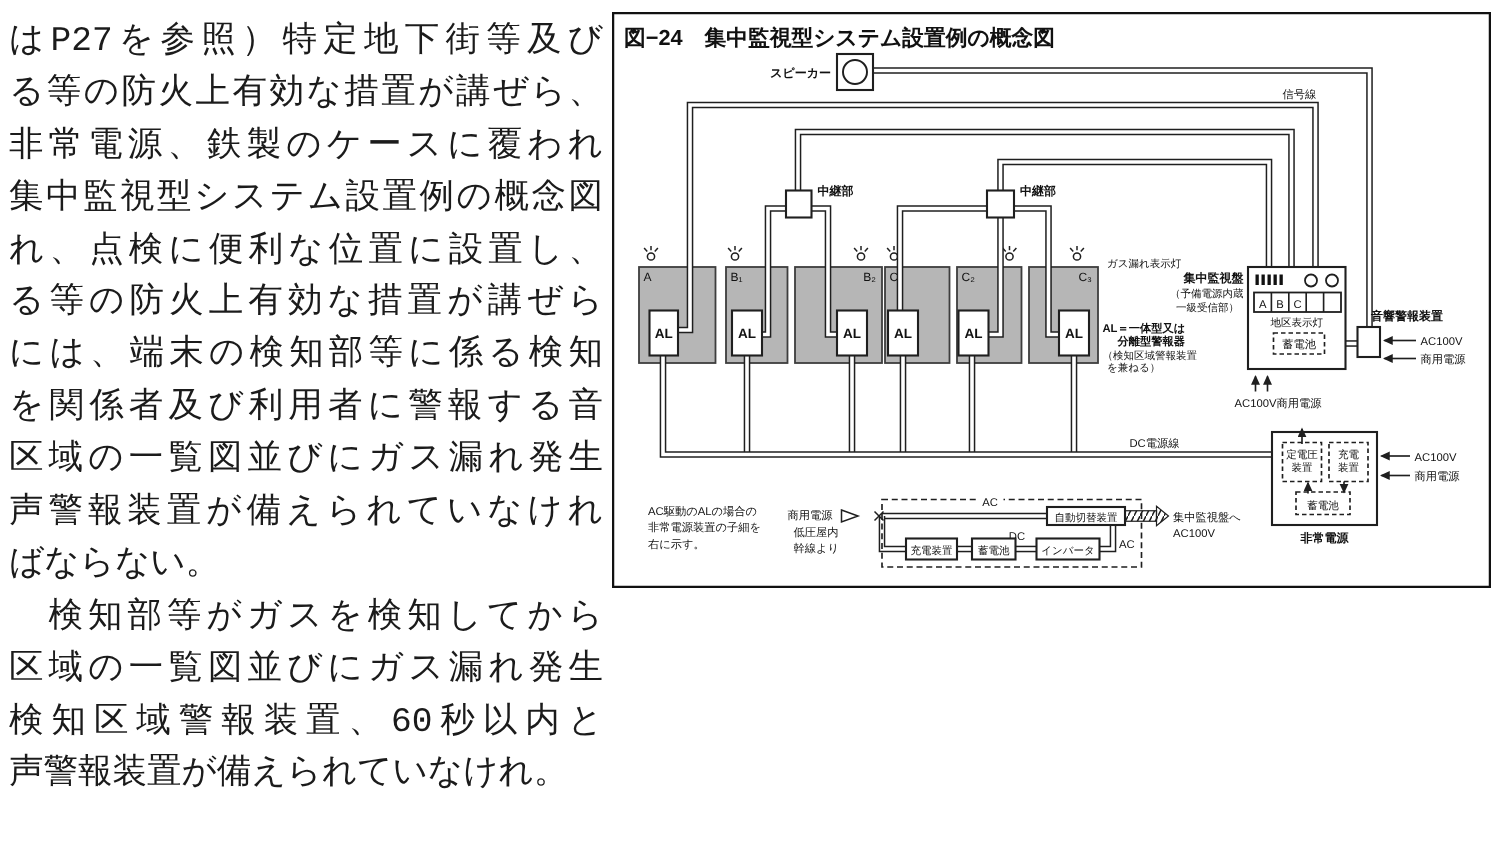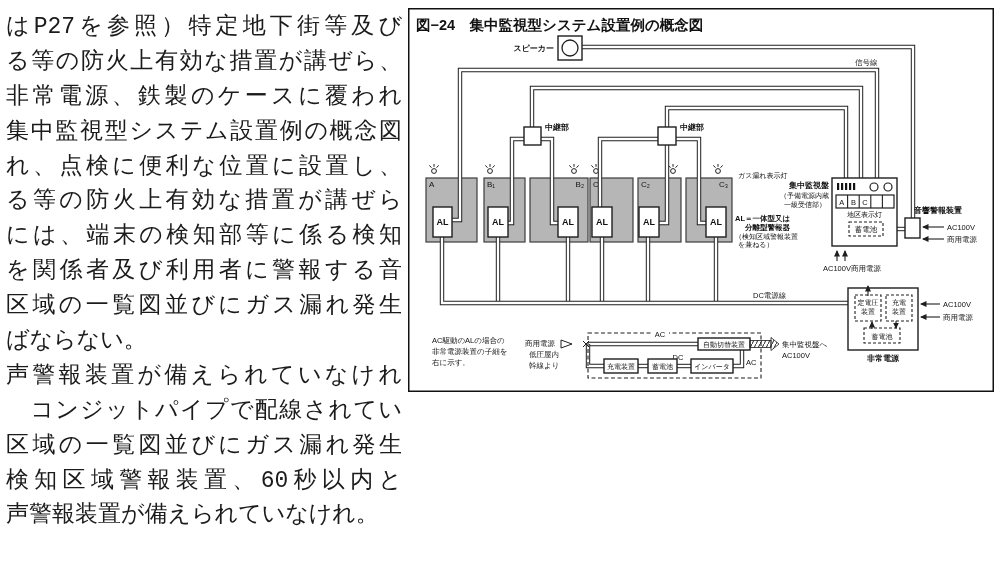--- a/index.html
+++ b/index.html
@@ -24,23 +24,23 @@
 <div class="ltext">
   <div class="ln">はP27を参照）特定地下街等及び</div>
   <div class="ln">る等の防火上有効な措置が講ぜら、</div>
   <div class="ln">非常電源、鉄製のケースに覆われ</div>
   <div class="ln">集中監視型システム設置例の概念図</div>
   <div class="ln">れ、点検に便利な位置に設置し、</div>
   <div class="ln">る等の防火上有効な措置が講ぜら</div>
   <div class="ln">には、端末の検知部等に係る検知</div>
   <div class="ln">を関係者及び利用者に警報する音</div>
   <div class="ln">区域の一覧図並びにガス漏れ発生</div>
+  <div class="ln">声警報装置が備えられていなけれ</div>
   <div class="ln pend">ばならない。</div>
-  <div class="ln">声警報装置が備えられていなけれ</div>
-  <div class="ln">　コンジットパイプで配線されてい</div>
+  <div class="ln">　検知部等がガスを検知してから</div>
   <div class="ln">区域の一覧図並びにガス漏れ発生</div>
   <div class="ln">検知区域警報装置、60秒以内と</div>
   <div class="ln pend">声警報装置が備えられていなけれ。</div>
 </div>
 
 <svg id="fig" width="586" height="384" viewBox="0 0 586 384">
   <defs>
     <marker id="ah" markerWidth="7" markerHeight="7" refX="5.5" refY="3" orient="auto" markerUnits="userSpaceOnUse">
       <path d="M0 0 L6.5 3 L0 6 Z" fill="#1f1f1f"></path>
     </marker>

